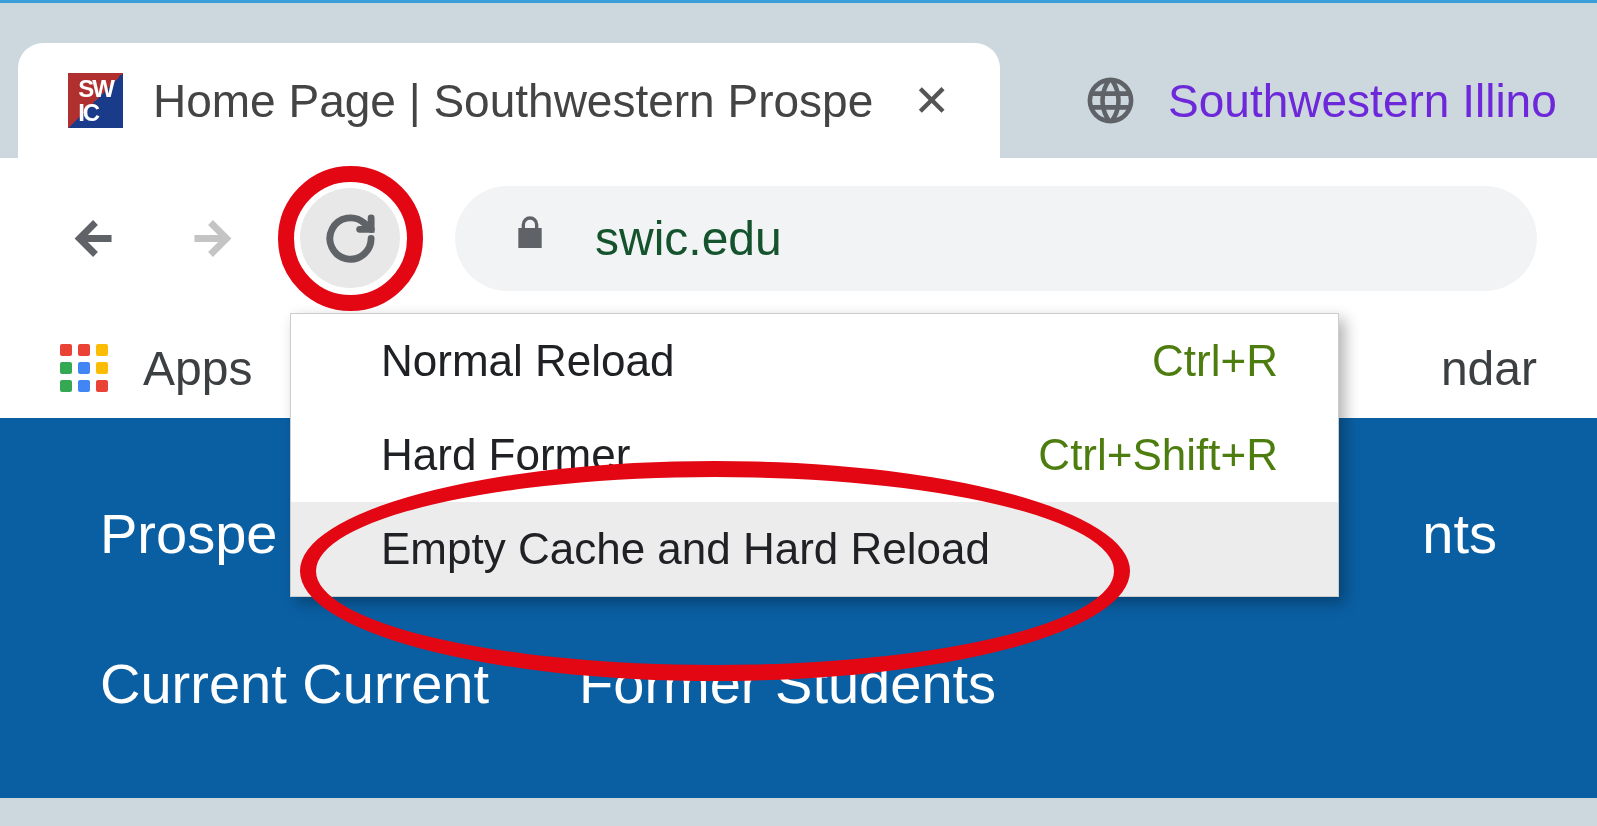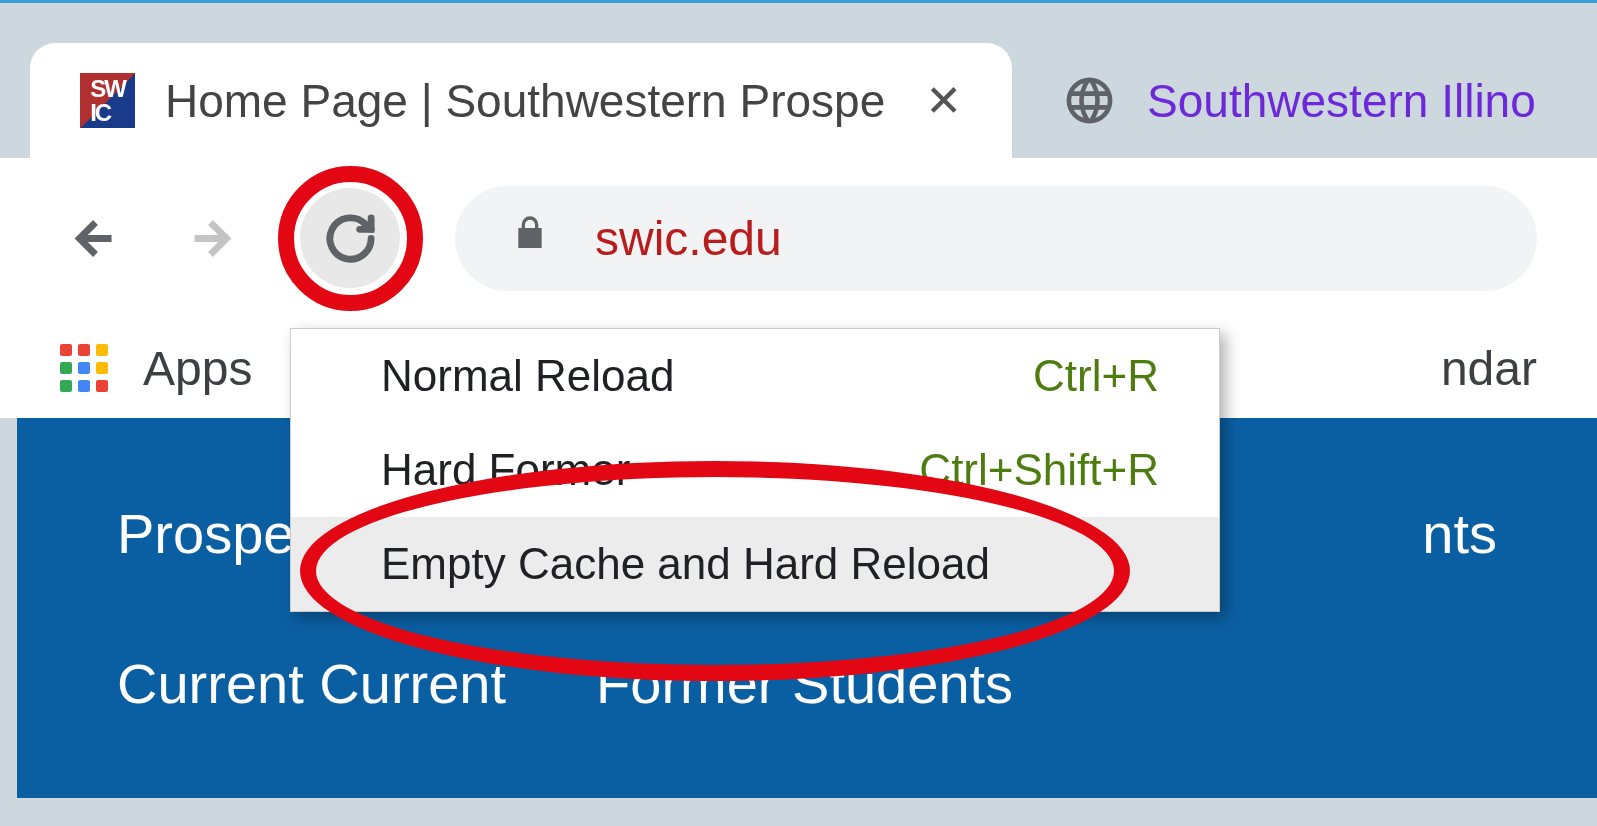--- a/index.html
+++ b/index.html
@@ -16,22 +16,23 @@
     height: 100%;
     background: #cdd7de;
     border-top: 3px solid #3a9fd8;
     position: relative;
   }
   
   .tab-strip {
     height: 155px;
     display: flex;
     align-items: flex-end;
-    padding-left: 30px;
+    padding-left: 18px;
     padding-top: 40px;
+    gap: 33px;
   }
   .tab {
     display: flex;
     align-items: center;
     height: 115px;
     padding: 0 40px 0 50px;
     border-radius: 25px 25px 0 0;
     font-size: 46px;
     color: #555;
     gap: 30px;
@@ -135,21 +136,21 @@
   .address-bar {
     flex: 1;
     background: #f1f3f4;
     border-radius: 60px;
     height: 105px;
     display: flex;
     align-items: center;
     padding: 0 55px;
     gap: 45px;
     font-size: 48px;
-    color: #b91c1c;
+    color: #14532d;
   }
   .lock-icon svg { width: 40px; height: 48px; fill: #5f6368; }
   
   .bookmarks-bar {
     background: #ffffff;
     height: 100px;
     display: flex;
     align-items: center;
     padding: 0 60px;
     gap: 35px;
@@ -170,23 +171,23 @@
   .apps-icon span:nth-child(4){background:#34a853;}
   .apps-icon span:nth-child(5){background:#4285f4;}
   .apps-icon span:nth-child(6){background:#fbbc05;}
   .apps-icon span:nth-child(7){background:#34a853;}
   .apps-icon span:nth-child(8){background:#4285f4;}
   .apps-icon span:nth-child(9){background:#ea4335;}
   .bookmark-right { margin-left: auto; }
   
   .context-menu {
     position: absolute;
-    top: 325px;
+    top: 310px;
     left: 290px;
-    width: 930px;
+    width: 1049px;
     background: #ffffff;
     box-shadow: 6px 6px 14px rgba(0,0,0,0.3);
     border: 1px solid #ccc;
     z-index: 40;
     font-size: 44px;
     color: #202124;
   }
   .menu-item {
     display: flex;
     justify-content: space-between;
@@ -199,21 +200,20 @@
   
   .page-content {
     background: #0a5fa3;
     color: #fff;
     height: 380px;
     padding: 40px 100px;
     font-size: 56px;
     display: flex;
     flex-direction: column;
     justify-content: space-around;
-    margin-left: 17px;
   }
   .page-nav-row {
     display: flex;
     gap: 90px;
   }
   .page-nav-row.top { justify-content: space-between; }
   
   .ellipse-highlight {
     position: absolute;
     border: 16px solid #e30613;

